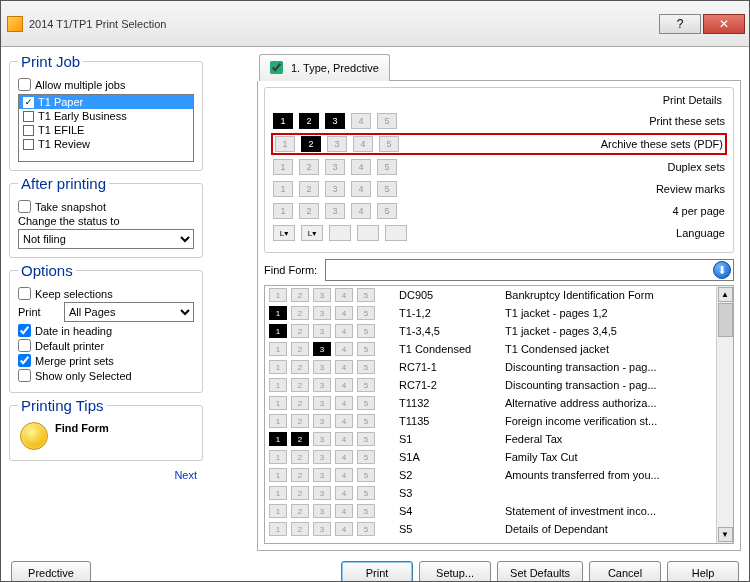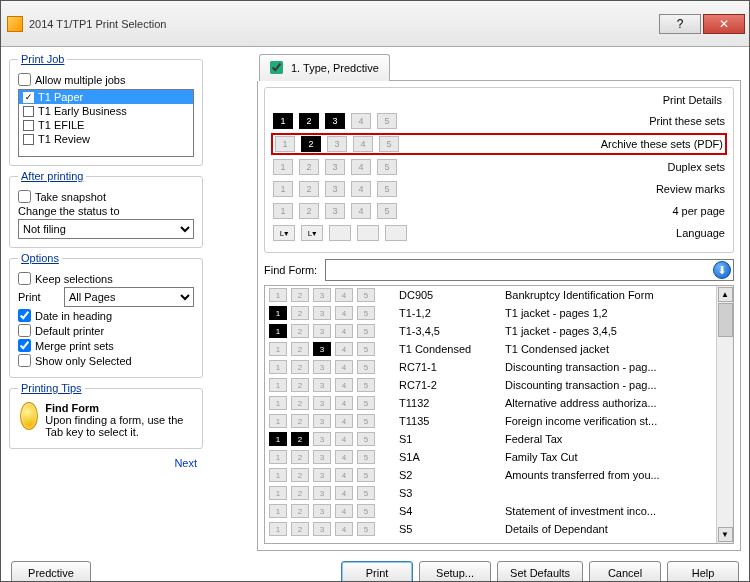--- a/index.html
+++ b/index.html
@@ -50,21 +50,21 @@
     gap: 6px;
   }
   .leftcol { width: 194px; display: flex; flex-direction: column; gap: 4px;}
   .rightcol { flex: 1; display: flex; flex-direction: column; margin-left: 48px;}
   fieldset {
     border: 1px solid #ccc;
     border-radius: 3px;
     margin: 0;
     padding: 6px 8px 8px 8px;
   }
-  legend { color: #003399; padding: 0 3px; font-size: 11px; text-decoration: underline;}
+  legend { color: #003399; padding: 0 3px; font-size: 15px;}
   .checkbox { display: flex; align-items: center; gap: 4px; margin: 2px 0; }
   .checkbox input { margin:0; width:13px; height:13px;}
   .listbox {
     border: 1px solid #7a7a7a;
     background: #fff;
     height: 68px;
     overflow: hidden;
     margin-top: 3px;
   }
   .listbox .item { padding: 1px 4px; display:flex; align-items:center; gap:4px;}
@@ -266,21 +266,20 @@
         <span>Show only Selected</span>
       </label>
     </fieldset>
 
     <fieldset>
       <legend>Printing Tips</legend>
       <div class="tip">
         <div class="tipicon"></div>
         <div>
           <b>Find Form</b><br>
-          <span>Upon finding a form, use the Tab key to select it.</span>
         </div>
       </div>
     </fieldset>
     <div class="nextlink"><span class="link">Next</span></div>
   </div>
 
   <div class="rightcol">
     <div class="tabstrip">
       <div class="tab">
         <input type="checkbox" class="chk" checked="" style="">

